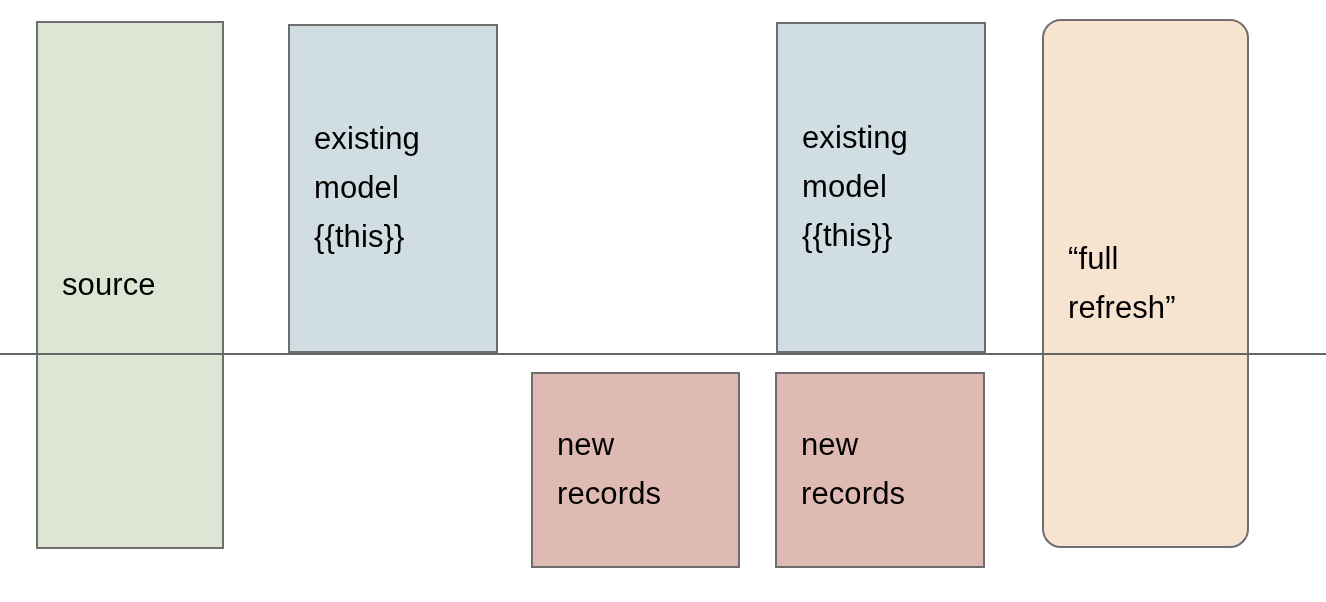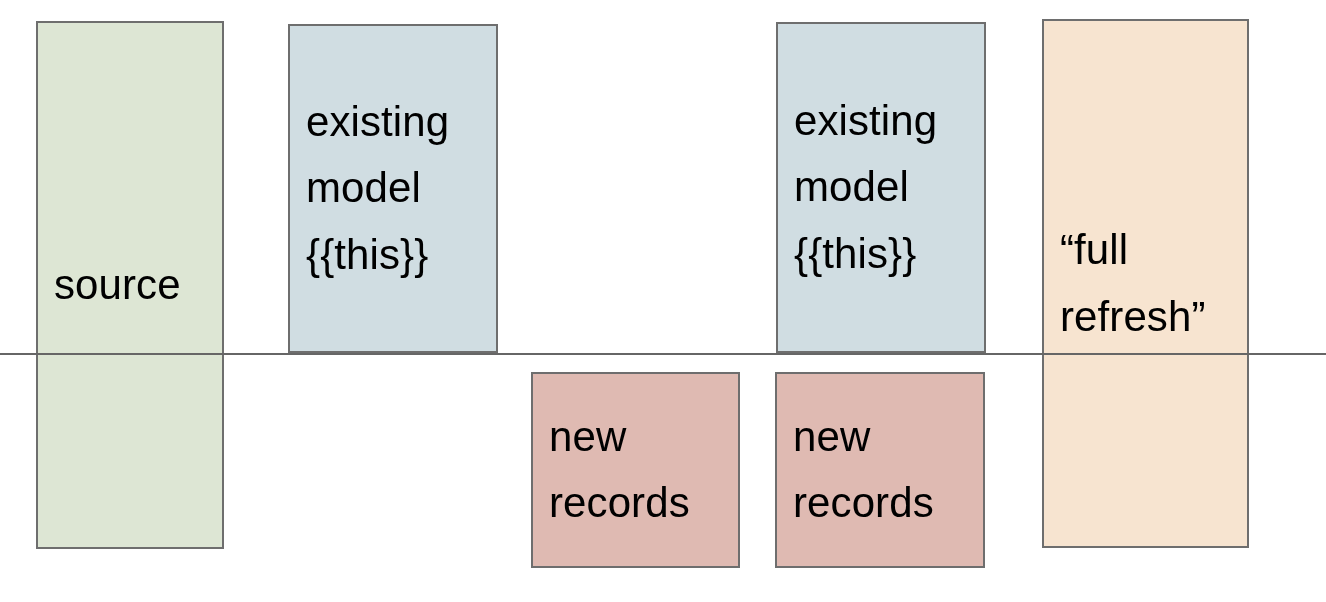--- a/index.html
+++ b/index.html
@@ -27,32 +27,32 @@
   }
   .box {
     position: absolute;
     box-sizing: border-box;
     border: 2px solid #6e6e6e;
     display: flex;
     align-items: center;
     justify-content: flex-start;
   }
   .box-label {
-    font-size: 42px;
+    font-size: 31px;
     line-height: 1.58;
     color: #000000;
-    padding-left: 16px;
+    padding-left: 24px;
     padding-right: 10px;
     white-space: pre-line;
     letter-spacing: 0.1px;
   }
   .box-source       { background: #dde6d4; }
   .box-existing     { background: #d0dde2; }
   .box-new          { background: #dfbab2; margin-top: 19px; }
-  .box-fullrefresh  { background: #f7e4d0; }
+  .box-fullrefresh  { background: #f7e4d0; border-radius: 19px; }
 </style>
 </head>
 <body>
 
 <div id="canvas">
 
   <div id="boxes-layer">
       <div class="box box-source" style="left: 36px; top: 21px; width: 188px; height: 528px; background: rgb(221, 230, 212); border-color: rgb(110, 110, 110); text-align: right;">
         <div class="box-label">source</div>
       </div>

